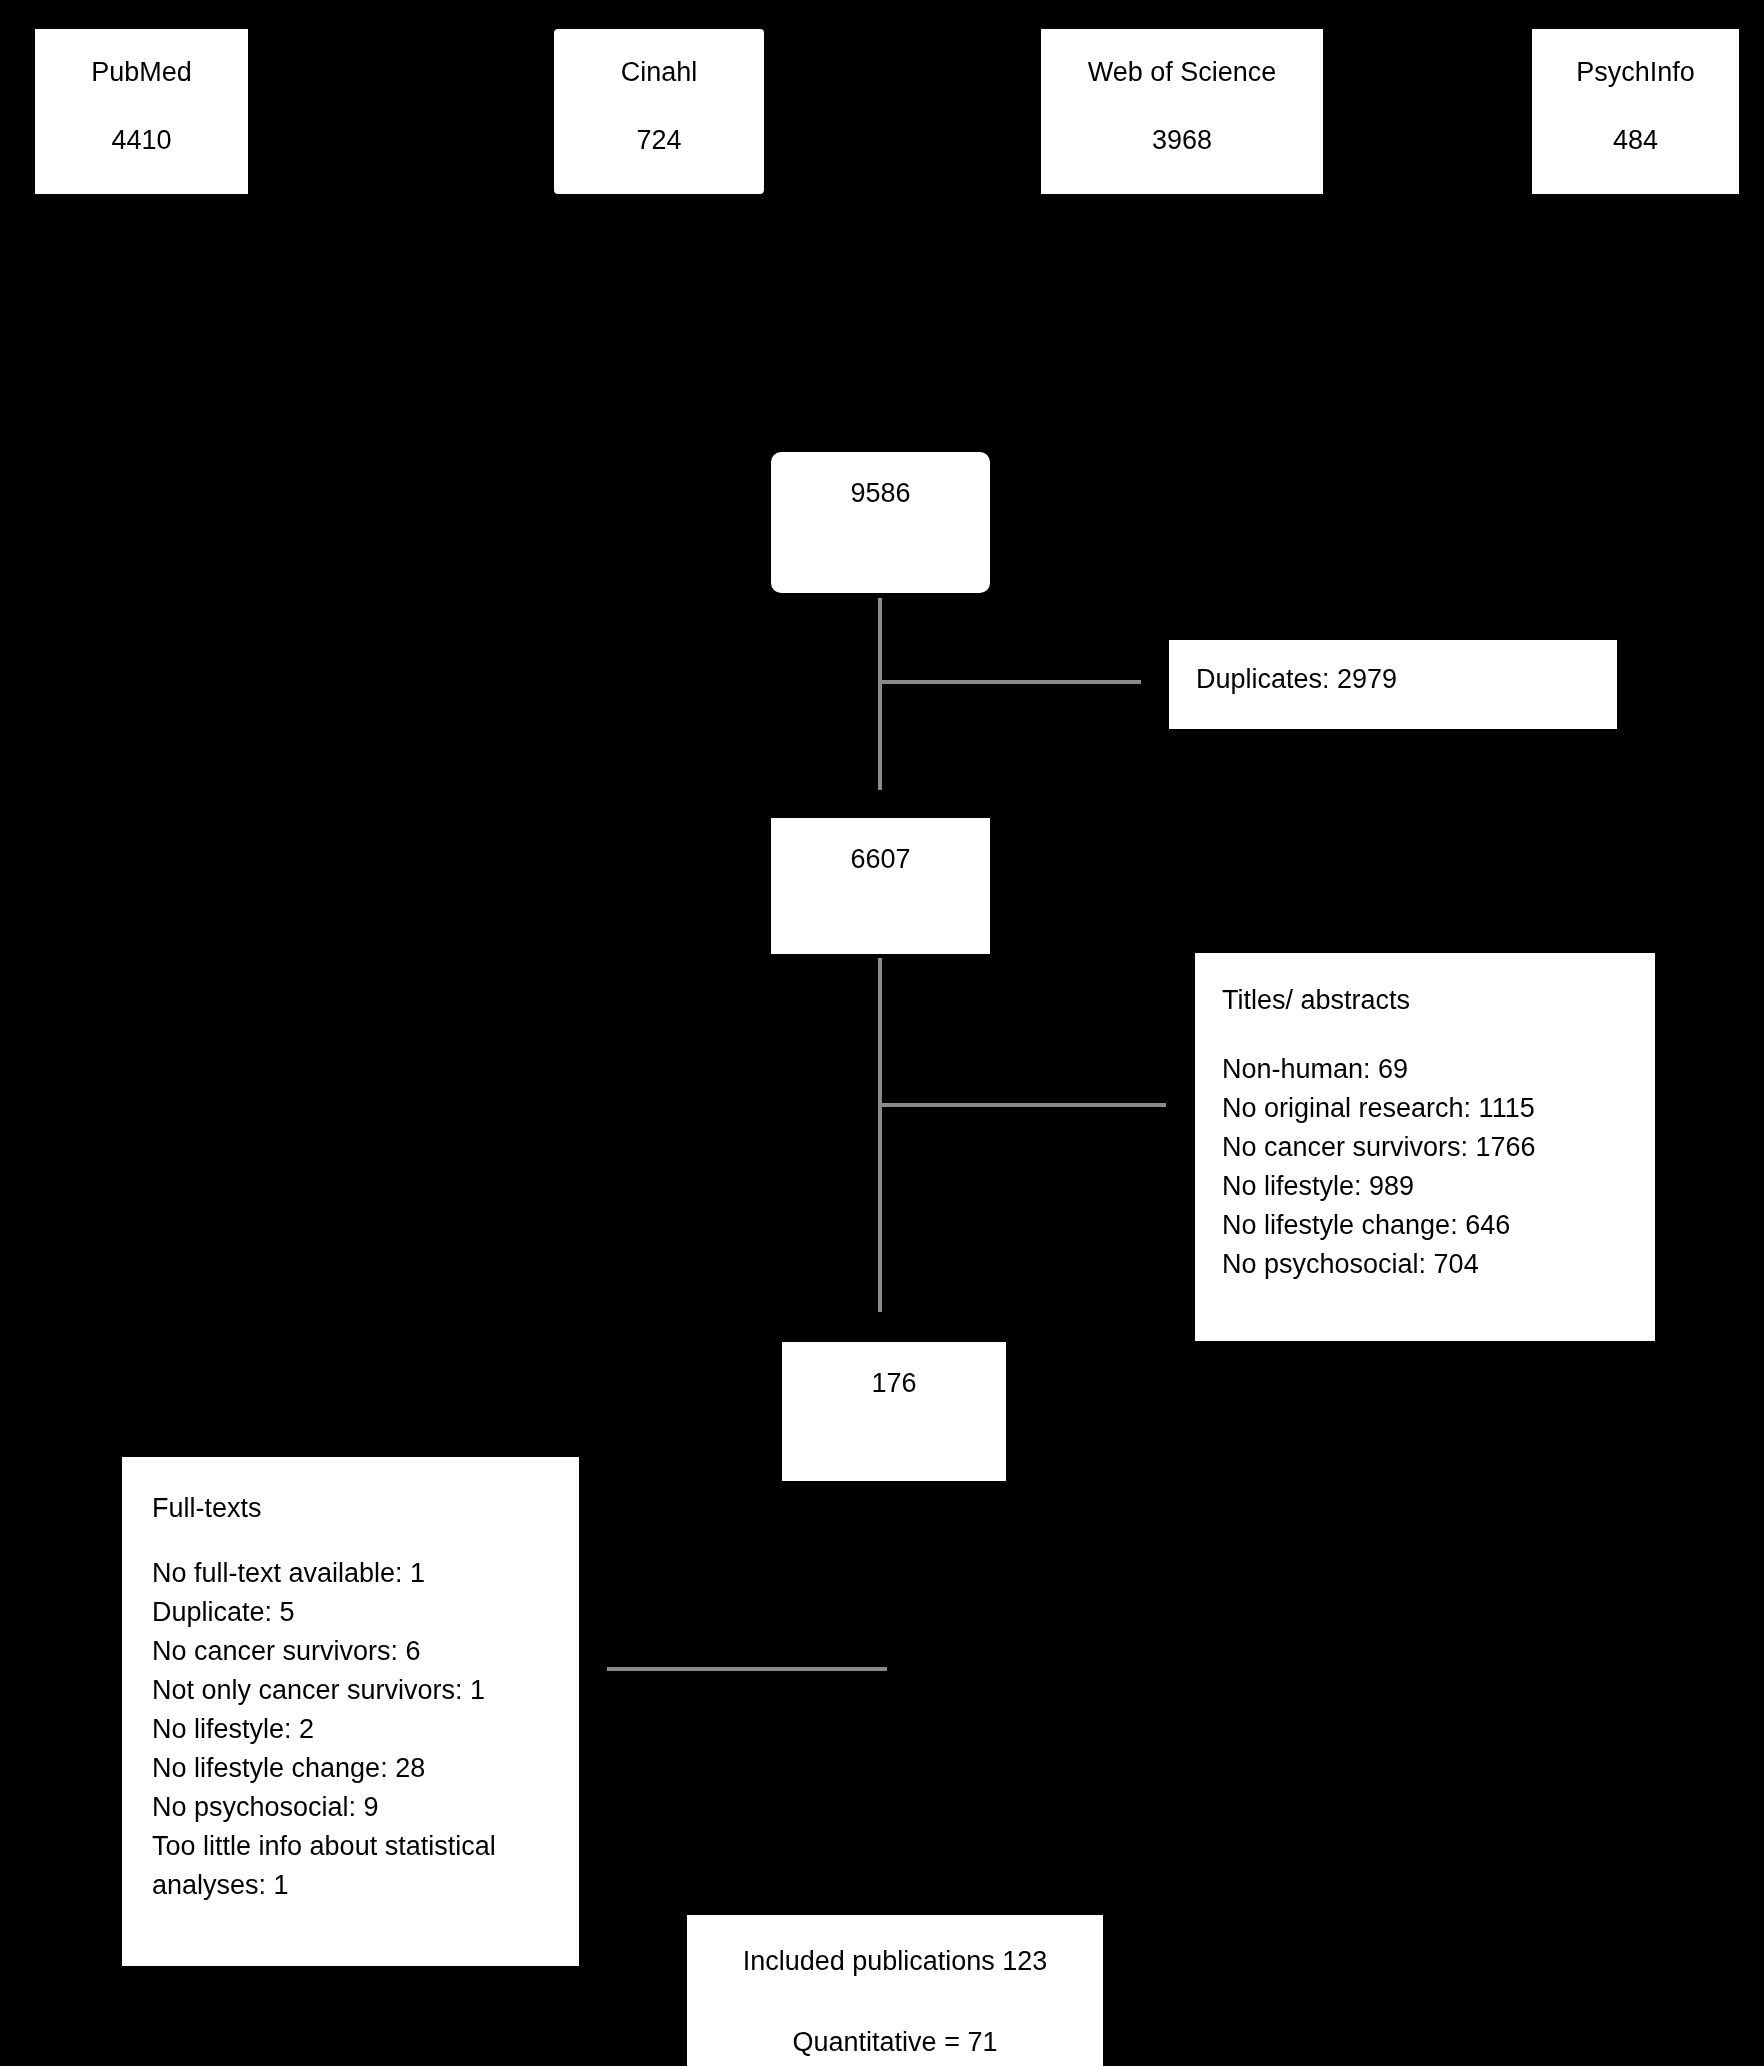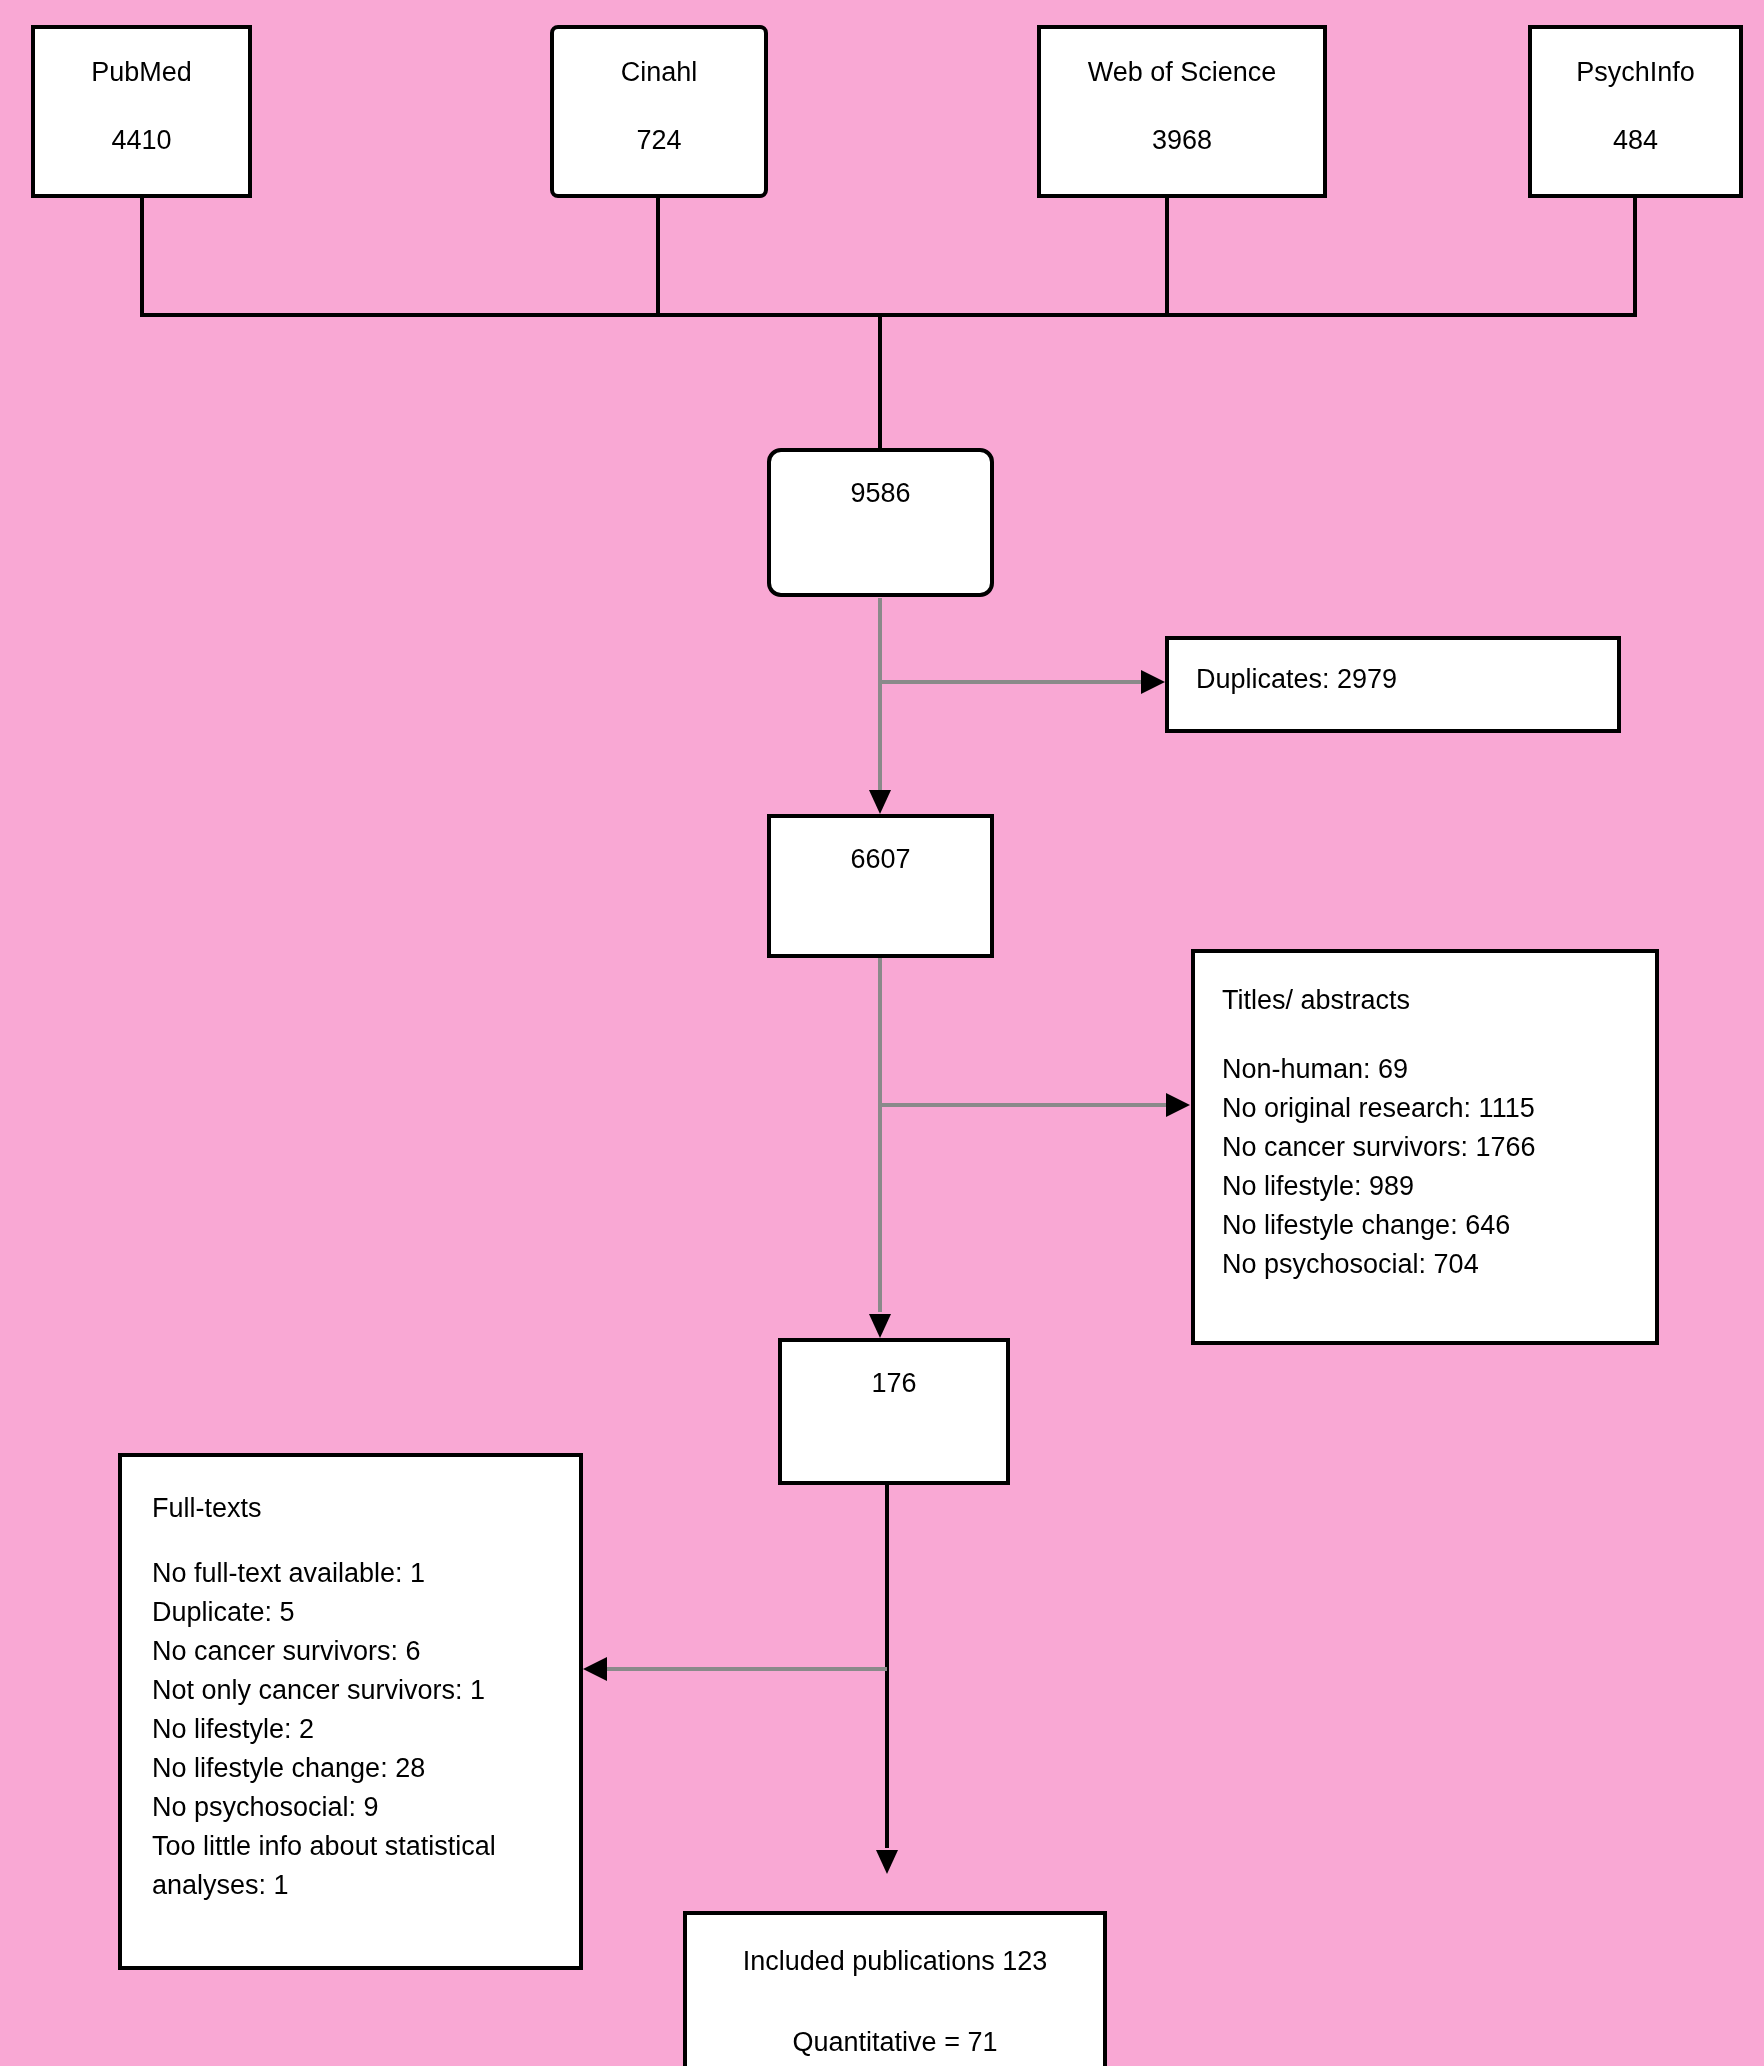--- a/index.html
+++ b/index.html
@@ -1,17 +1,17 @@
 <!DOCTYPE html>
 <html style="font-size:8px"><head>
 <meta charset="utf-8">
 <style>
   html,body{margin:0;padding:0;background:#fff;}
   .canvas{
-    position:relative;width:1764px;height:2066px;background:#f9a8d4;
+    position:relative;width:1764px;height:2066px;background:#000000;
     font-family:"Liberation Sans",sans-serif;color:#000;
   }
   .box{
     position:absolute;border:4.5px solid #000;background:#fff;
     box-sizing:border-box;font-size:27px;line-height:33px;
   }
   .box.centered{text-align:center;}
   .src-label{padding-top:27px;}
   .src-count{margin-top:35px;}
   .count-top{padding-top:25px;}

